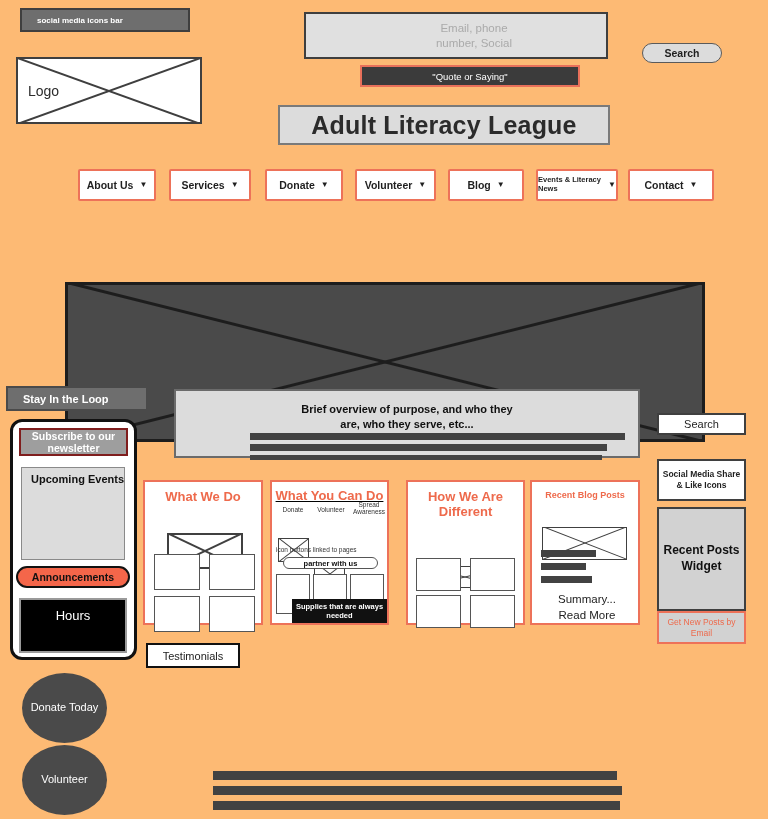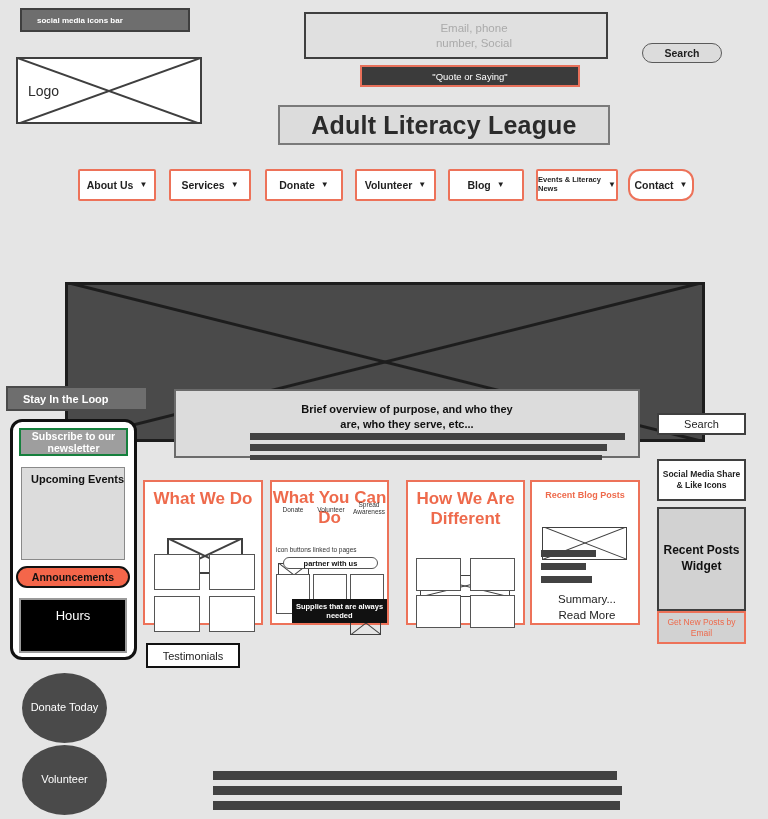--- a/index.html
+++ b/index.html
@@ -6,21 +6,21 @@
   html, body {
     margin: 0; padding: 0;
     background: #ffffff;
     font-family: "Liberation Sans", sans-serif;
   }
   #page {
     position: relative;
     width: 768px;
     height: 819px;
     overflow: hidden;
-    background: #e5e5e5;
+    background: #fdba74;
   }
   .abs { position: absolute; }
   .ctr { display: flex; align-items: center; justify-content: center; text-align: center; }
 
   
   .xbox {
     background: transparent;
     border: 2px solid #404040;
     position: relative;
     overflow: hidden;
@@ -127,21 +127,21 @@
   .loop-head {
     background: #6e6e6e; border: 2px solid #4a4a4a;
     color: #fff; font-size: 11px; font-weight: bold;
     display: flex; align-items: center; padding-left: 15px;
   }
   .loop-panel {
     border: 3px solid #111; border-radius: 12px;
     background: #fff;
   }
   .subscribe {
-    background: #9e9e9e; border: 2px solid #15803d;
+    background: #9e9e9e; border: 2px solid #7f1d1d;
     color: #fff; font-size: 10.5px; font-weight: bold;
     line-height: 1.15;
   }
   .events-box {
     background: #dcdcdc; border: 1.5px solid #8a8a8a;
     color: #111; font-size: 11px; font-weight: bold;
     display: flex; justify-content: center;
     padding-top: 5px; text-align: center; line-height: 1.2;
   }
   .announce {
@@ -169,21 +169,21 @@
     font-size: 11px; font-weight: bold; color: #111;
     line-height: 1.35; text-align: center;
     padding-top: 11px;
   }
 
   
   .card {
     border: 2.5px solid #ed7259; background: #fff;
   }
   .card-title {
-    color: #ee6a4c; font-size: 17px; font-weight: bold;
+    color: #ee6a4c; font-size: 13px; font-weight: bold;
     text-align: center; line-height: 1.18;
   }
   .card-title.sm { font-size: 9px; }
   .tiny { font-size: 6.5px; color: #333; text-align: center; line-height: 1.1; }
   .pill {
     border: 1px solid #555; border-radius: 9px;
     background: #fff; font-size: 7.5px; font-weight: bold; color: #111;
     display: flex; align-items: center; justify-content: center;
   }
   .supplies {
@@ -270,21 +270,21 @@
     <span class="caret">▼</span>
   </div>
   <div class="abs nav-item" style="left:448px;top:169px;width:76px;height:32px;">
     <span>Blog</span>
     <span class="caret">▼</span>
   </div>
   <div class="abs nav-item small" style="left:536px;top:169px;width:82px;height:32px;">
     <span>Events &amp; Literacy News</span>
     <span class="caret">▼</span>
   </div>
-  <div class="abs nav-item" style="left:628px;top:169px;width:66px;height:32px;border-radius:12px;">
+  <div class="abs nav-item" style="left:628px;top:169px;width:86px;height:32px;">
     <span>Contact</span>
     <span class="caret">▼</span>
   </div>
 
   <div class="abs hero" style="left: 65px; top: 215px; width: 640px; height: 160px; --x: 1;">
       <div style="position: absolute; left: 50%; top: 50%; height: 0px; pointer-events: none; width: 659.697px; border-top: 3px solid rgb(29, 29, 29); transform: translate(-50%, -50%) rotate(14.0362deg);"></div>
       <div style="position: absolute; left: 50%; top: 50%; height: 0px; pointer-events: none; width: 659.697px; border-top: 3px solid rgb(29, 29, 29); transform: translate(-50%, -50%) rotate(-14.0362deg);"></div>
     </div>
 
   <div class="abs loop-head" style="left:6px;top:386px;width:142px;height:25px;">
@@ -331,21 +331,21 @@
     <div class="abs xbox" style="left: 22px; top: 29px; width: 76px; height: 36px; --x: 1;">
         <div style="position: absolute; left: 50%; top: 50%; height: 0px; pointer-events: none; width: 84.0952px; border-top: 2px solid rgb(64, 64, 64); transform: translate(-50%, -50%) rotate(25.3462deg);"></div>
         <div style="position: absolute; left: 50%; top: 50%; height: 0px; pointer-events: none; width: 84.0952px; border-top: 2px solid rgb(64, 64, 64); transform: translate(-50%, -50%) rotate(-25.3462deg);"></div>
       </div>
     <div class="abs plainbox" style="left:9px;top:72px;width:46px;height:36px;"></div>
     <div class="abs plainbox" style="left:64px;top:72px;width:46px;height:36px;"></div>
     <div class="abs plainbox" style="left:9px;top:114px;width:46px;height:36px;"></div>
     <div class="abs plainbox" style="left:64px;top:114px;width:46px;height:36px;"></div>
   </div>
 
-  <div class="abs card" style="left:270px;top:480px;width:119px;height:145px;">
+  <div class="abs card" style="left:270px;top:480px;width:119px;height:145px;text-decoration:underline;">
     <div class="card-title" style="margin-top:6px;">What You Can Do</div>
 
     <div class="abs tiny" style="left:4px;top:24px;width:34px;">Donate</div>
     <div class="abs tiny" style="left:40px;top:24px;width:38px;">Volunteer</div>
     <div class="abs tiny" style="left:79px;top:19px;width:36px;">Spread Awareness</div>
 
     <div class="abs xbox" style="left: 6px; top: 35px; width: 31px; height: 24px; border-width: 1px; --x: 1;">
         <div style="position: absolute; left: 50%; top: 50%; height: 0px; pointer-events: none; width: 39.2046px; border-top: 1px solid rgb(64, 64, 64); transform: translate(-50%, -50%) rotate(37.7468deg);"></div>
         <div style="position: absolute; left: 50%; top: 50%; height: 0px; pointer-events: none; width: 39.2046px; border-top: 1px solid rgb(64, 64, 64); transform: translate(-50%, -50%) rotate(-37.7468deg);"></div>
       </div>

